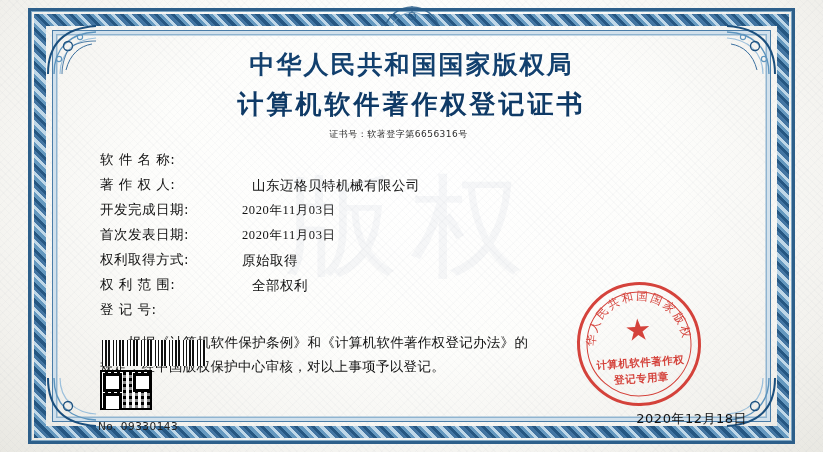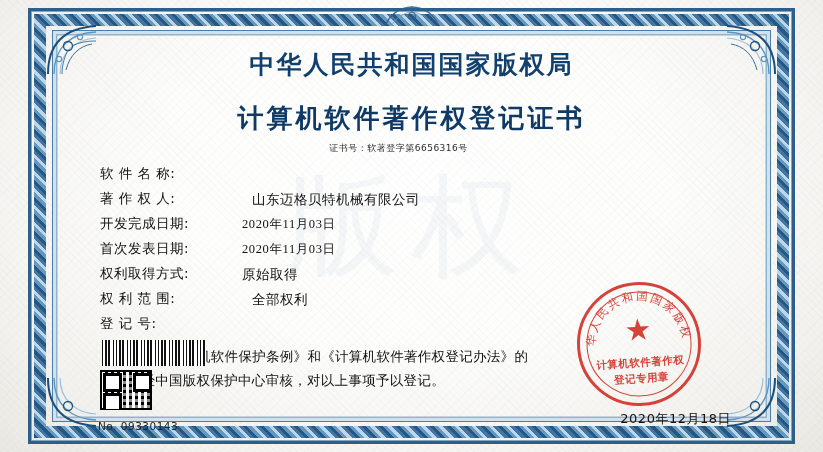--- a/index.html
+++ b/index.html
@@ -115,21 +115,21 @@
     margin-top: 10px;
     text-shadow: 0 1px 0 rgba(255,255,255,0.8);
   }
   .title-sub {
     text-align: center;
     font-size: 26px;
     letter-spacing: 3px;
     color: #0f3a66;
     font-weight: bold;
     font-family: "DejaVu Sans", sans-serif;
-    margin-top: 20px;
+    margin-top: 6px;
     text-shadow: 0 1px 0 rgba(255,255,255,0.8);
   }
   .cert-no {
     text-align: center;
     font-size: 9px;
     color: #2b2b2b;
     margin-top: 6px;
     padding-right: 26px;
     letter-spacing: 0.5px;
     font-family: "DejaVu Sans", sans-serif;
@@ -282,21 +282,21 @@
     font-size: 10.5px;
     font-family: "DejaVu Sans", sans-serif;
     letter-spacing: 0.5px;
     font-weight: bold;
   }
   .seal .seal-line1 { top: 60%; }
   .seal .seal-line2 { top: 74%; }
 
   .issue-date {
     position: absolute;
-    right: 92px;
+    right: 76px;
     bottom: 22px;
     font-size: 13px;
     font-family: "DejaVu Sans", sans-serif;
     color: #111;
     letter-spacing: 0.5px;
   }
 </style>
 </head>
 <body>
 

